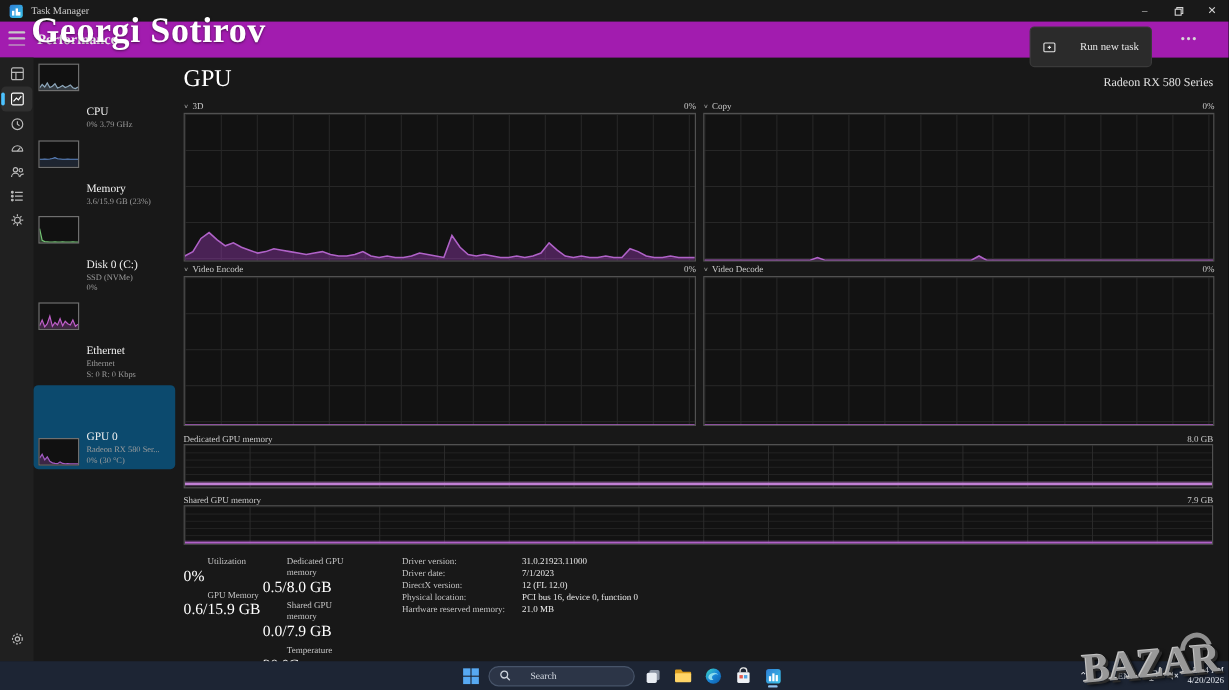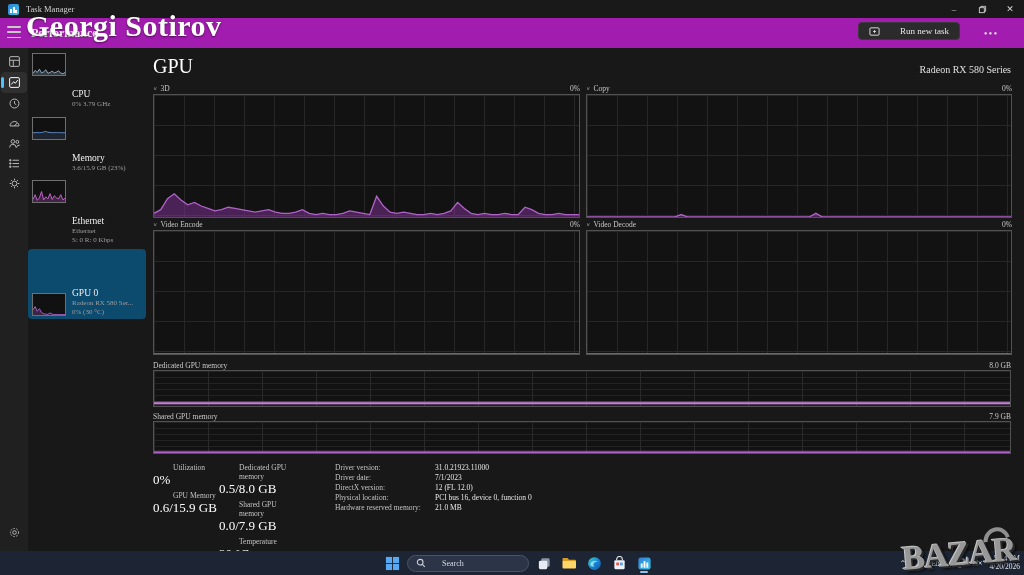--- a/index.html
+++ b/index.html
@@ -15,21 +15,21 @@
   .titlebar .title{font-size:8.5px;color:#cfcfcf;}
   .wincontrols{margin-left:auto;display:flex;height:100%;}
   .wincontrols .wc{width:28px;height:100%;display:flex;align-items:center;justify-content:center;
                    font-size:9px;color:#d4d4d4;}
   
   .header{position:absolute;top:18px;left:0;right:0;height:30px;background:#a21caf;}
   .hamburger{position:absolute;left:7px;top:8px;width:14px;height:12px;display:flex;
              flex-direction:column;justify-content:space-between;}
   .hamburger i{height:1.5px;background:#c8c8c8;border-radius:1px;}
   .page-title{position:absolute;left:31px;top:8px;font-size:12px;font-weight:bold;color:#f0f0f0;}
-  .runtask{position:absolute;right:64px;top:4px;height:18px;display:flex;align-items:center;
+  .runtask{position:absolute;right:64px;top:4px;height:34px;display:flex;align-items:center;
            gap:20px;padding:0 10px;border-radius:4px;background:#2b2b2b;border:1px solid #3a3a3a;
            font-size:9px;color:#e6e6e6;}
   .moremenu{position:absolute;right:18px;top:4px;width:30px;height:22px;display:flex;
             align-items:center;justify-content:center;border-radius:4px;color:#d8d8d8;
             font-size:11px;letter-spacing:1px;}
   
   .rail{position:absolute;top:48px;left:0;bottom:24px;width:28px;background:#202020;
         display:flex;flex-direction:column;align-items:center;padding-top:4px;}
   .rail-item{position:relative;width:26px;height:19px;display:flex;align-items:center;
              justify-content:center;margin-bottom:1px;color:#b9b9b9;}
@@ -218,20 +218,33 @@
           </svg>
         </div>
       <div class="side-text">
         <div class="side-title">Memory</div>
         <div class="side-sub">3.6/15.9 GB (23%)</div>
       </div>
     </div>
     <div class="side-item">
       <div class="thumb">
           <svg viewBox="0 0 100 100" preserveAspectRatio="none">
+            <path d="M0,100 L0.00,45.00 L6.67,92.00 L13.33,97.00 L20.00,98.00 L26.67,99.00 L33.33,99.00 L40.00,98.00 L46.67,99.00 L53.33,99.00 L60.00,98.00 L66.67,99.00 L73.33,99.00 L80.00,99.00 L86.67,98.00 L93.33,99.00 L100.00,99.00 L100,100 Z" fill="rgba(116,195,116,0.28)"></path>
+            <path d="M0.00,45.00 L6.67,92.00 L13.33,97.00 L20.00,98.00 L26.67,99.00 L33.33,99.00 L40.00,98.00 L46.67,99.00 L53.33,99.00 L60.00,98.00 L66.67,99.00 L73.33,99.00 L80.00,99.00 L86.67,98.00 L93.33,99.00 L100.00,99.00" fill="none" stroke="#74c374" stroke-width="1" vector-effect="non-scaling-stroke"></path>
+          </svg>
+        </div>
+      <div class="side-text">
+        <div class="side-title">Disk 0 (C:)</div>
+        <div class="side-sub">SSD (NVMe)</div>
+        <div class="side-sub">0%</div>
+      </div>
+    </div>
+    <div class="side-item">
+      <div class="thumb">
+          <svg viewBox="0 0 100 100" preserveAspectRatio="none">
             <path d="M0,100 L0.00,88.00 L6.67,65.00 L13.33,92.00 L20.00,80.00 L26.67,50.00 L33.33,90.00 L40.00,75.00 L46.67,85.00 L53.33,60.00 L60.00,88.00 L66.67,70.00 L73.33,80.00 L80.00,85.00 L86.67,65.00 L93.33,90.00 L100.00,82.00 L100,100 Z" fill="rgba(191,95,201,0.28)"></path>
             <path d="M0.00,88.00 L6.67,65.00 L13.33,92.00 L20.00,80.00 L26.67,50.00 L33.33,90.00 L40.00,75.00 L46.67,85.00 L53.33,60.00 L60.00,88.00 L66.67,70.00 L73.33,80.00 L80.00,85.00 L86.67,65.00 L93.33,90.00 L100.00,82.00" fill="none" stroke="#bf5fc9" stroke-width="1" vector-effect="non-scaling-stroke"></path>
           </svg>
         </div>
       <div class="side-text">
         <div class="side-title">Ethernet</div>
         <div class="side-sub">Ethernet</div>
         <div class="side-sub">S: 0 R: 0 Kbps</div>
       </div>
     </div>

